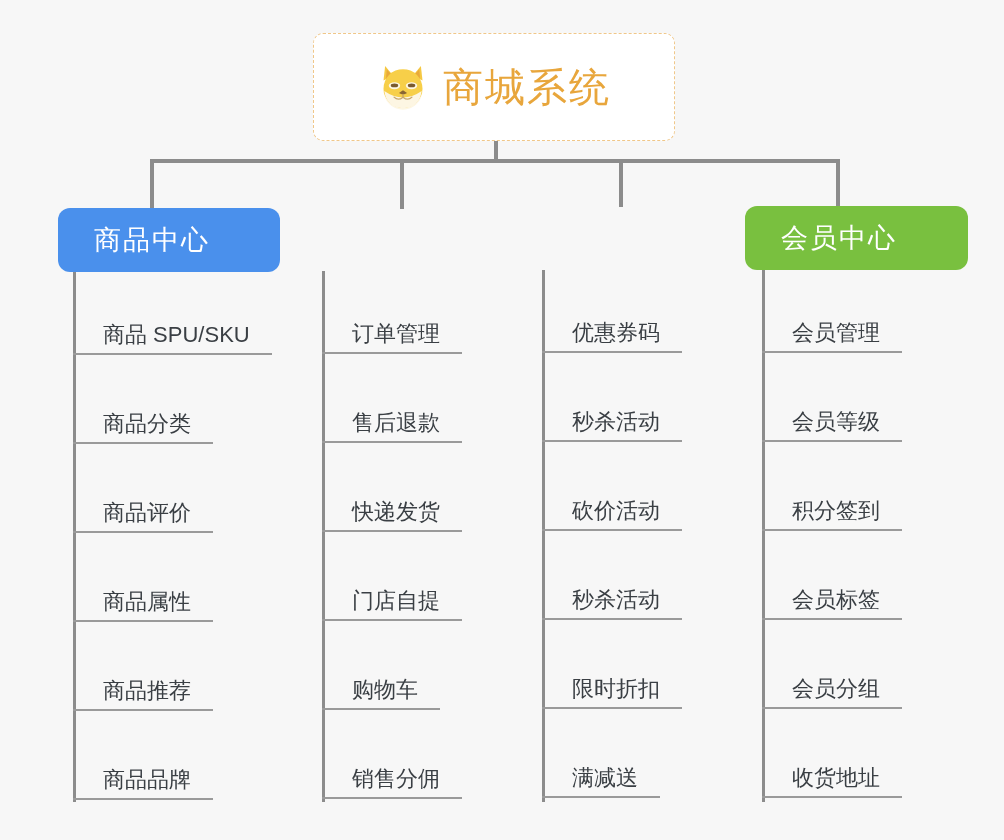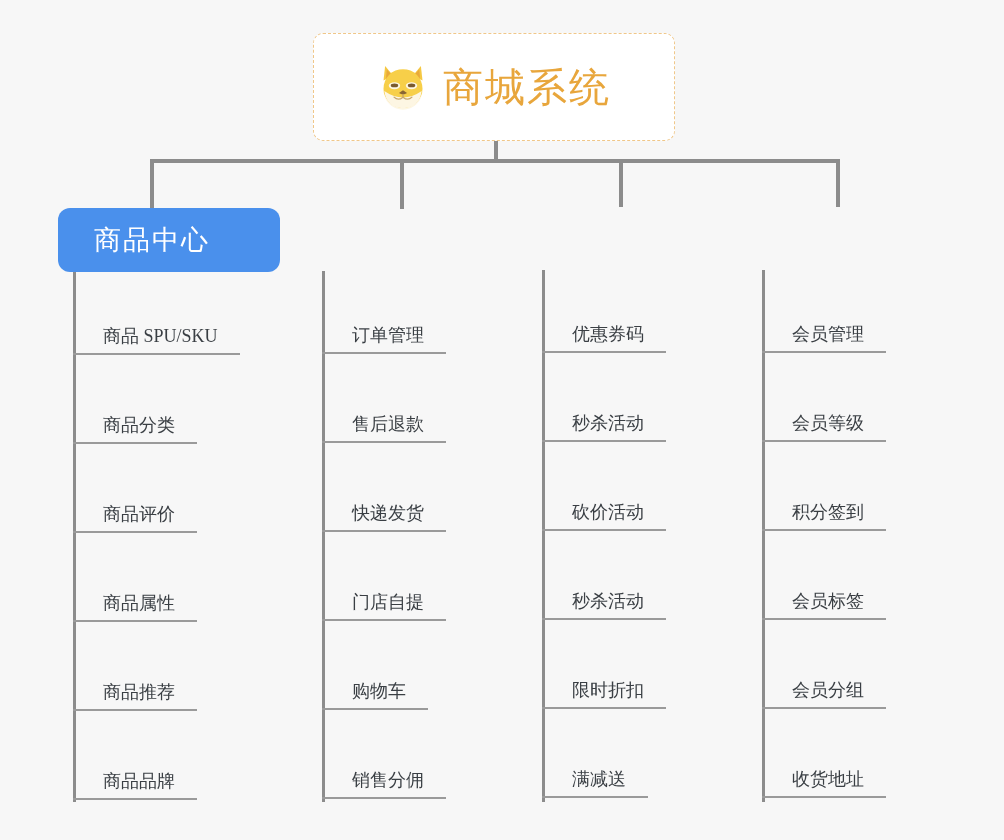--- a/index.html
+++ b/index.html
@@ -93,25 +93,24 @@
   .leaf-inner {
     position: absolute;
     left: 0;
     bottom: 0;
     display: inline-block;
     border-bottom: 2px solid #9a9a9a;
     padding: 0 22px 7px 30px;
     white-space: nowrap;
   }
   .leaf-label {
-    font-size: 18px;
+    font-size: 22px;
     color: #3a3f44;
     line-height: 1;
     white-space: nowrap;
-    font-family: Liberation Serif, serif;
   }
 </style>
 </head>
 <body style="background: rgb(247, 247, 247);">
 
 <div id="canvas">
 
   <div class="root-node" style="border-color: rgb(240, 199, 137);">
     <svg class="root-emoji" viewBox="0 0 64 64">
       <path d="M10 6 L8 24 L20 18 Z" fill="#f5c843"></path>
@@ -136,20 +135,23 @@
   <div class="line line-v" style="left: 494px; top: 141px; height: 22px; background: rgb(140, 140, 140);"></div>
   <div class="line line-h" style="left: 150px; top: 159px; width: 690px; background: rgb(140, 140, 140);"></div>
   <div class="line line-v" style="left: 150px; top: 159px; height: 50px; background: rgb(140, 140, 140);"></div>
   <div class="line line-v" style="left: 400px; top: 159px; height: 50px; background: rgb(140, 140, 140);"></div>
   <div class="line line-v" style="left: 619px; top: 159px; height: 48px; background: rgb(140, 140, 140);"></div>
   <div class="line line-v" style="left: 836px; top: 159px; height: 48px; background: rgb(140, 140, 140);"></div>
 
   <div class="cat-header" style="left: 58px; top: 208px; width: 186px; background: rgb(74, 144, 236);">
     <span>商品中心</span>
   </div>
+  <div class="cat-header" style="left: 745px; top: 206px; width: 187px; background: rgb(121, 192, 63);">
+    <span>会员中心</span>
+  </div>
 
   <div class="spine" style="left: 73px; top: 272px; height: 530px; background: rgb(140, 140, 140);"></div>
   <div class="spine" style="left: 322px; top: 271px; height: 531px; background: rgb(140, 140, 140);"></div>
   <div class="spine" style="left: 542px; top: 270px; height: 532px; background: rgb(140, 140, 140);"></div>
   <div class="spine" style="left: 762px; top: 270px; height: 532px; background: rgb(140, 140, 140);"></div>
 
   <div class="leaf" style="left:73px; top:266px;">
     <div class="leaf-inner">
       <span class="leaf-label">商品 SPU/SKU</span>
     </div>

